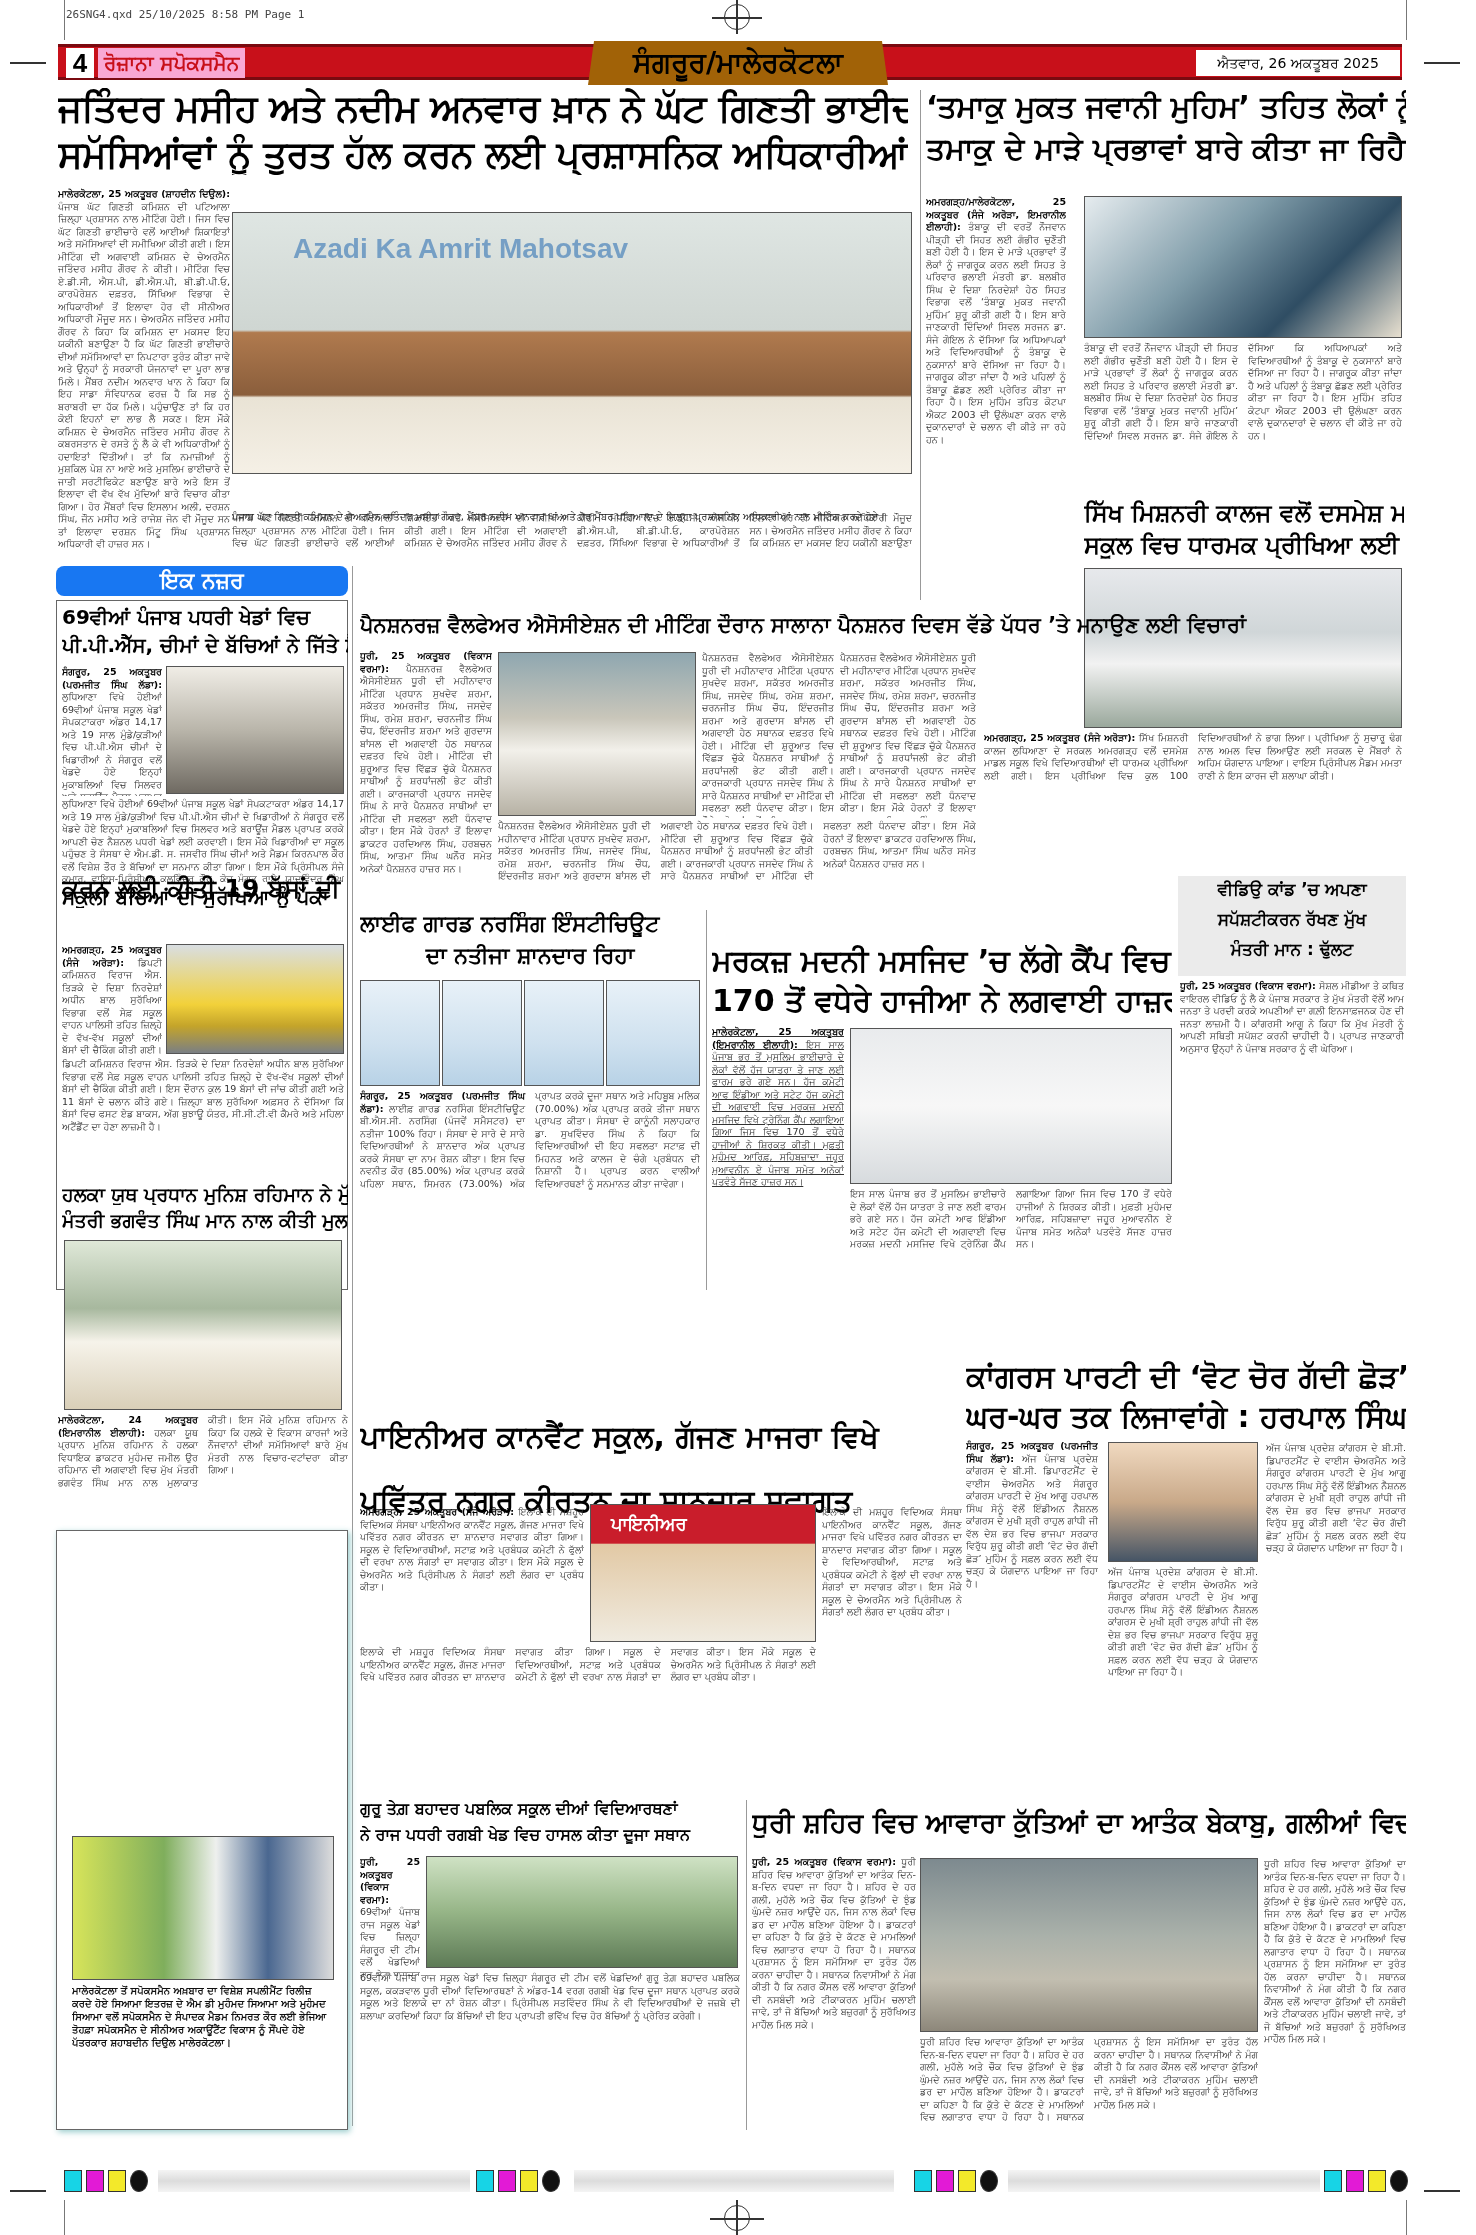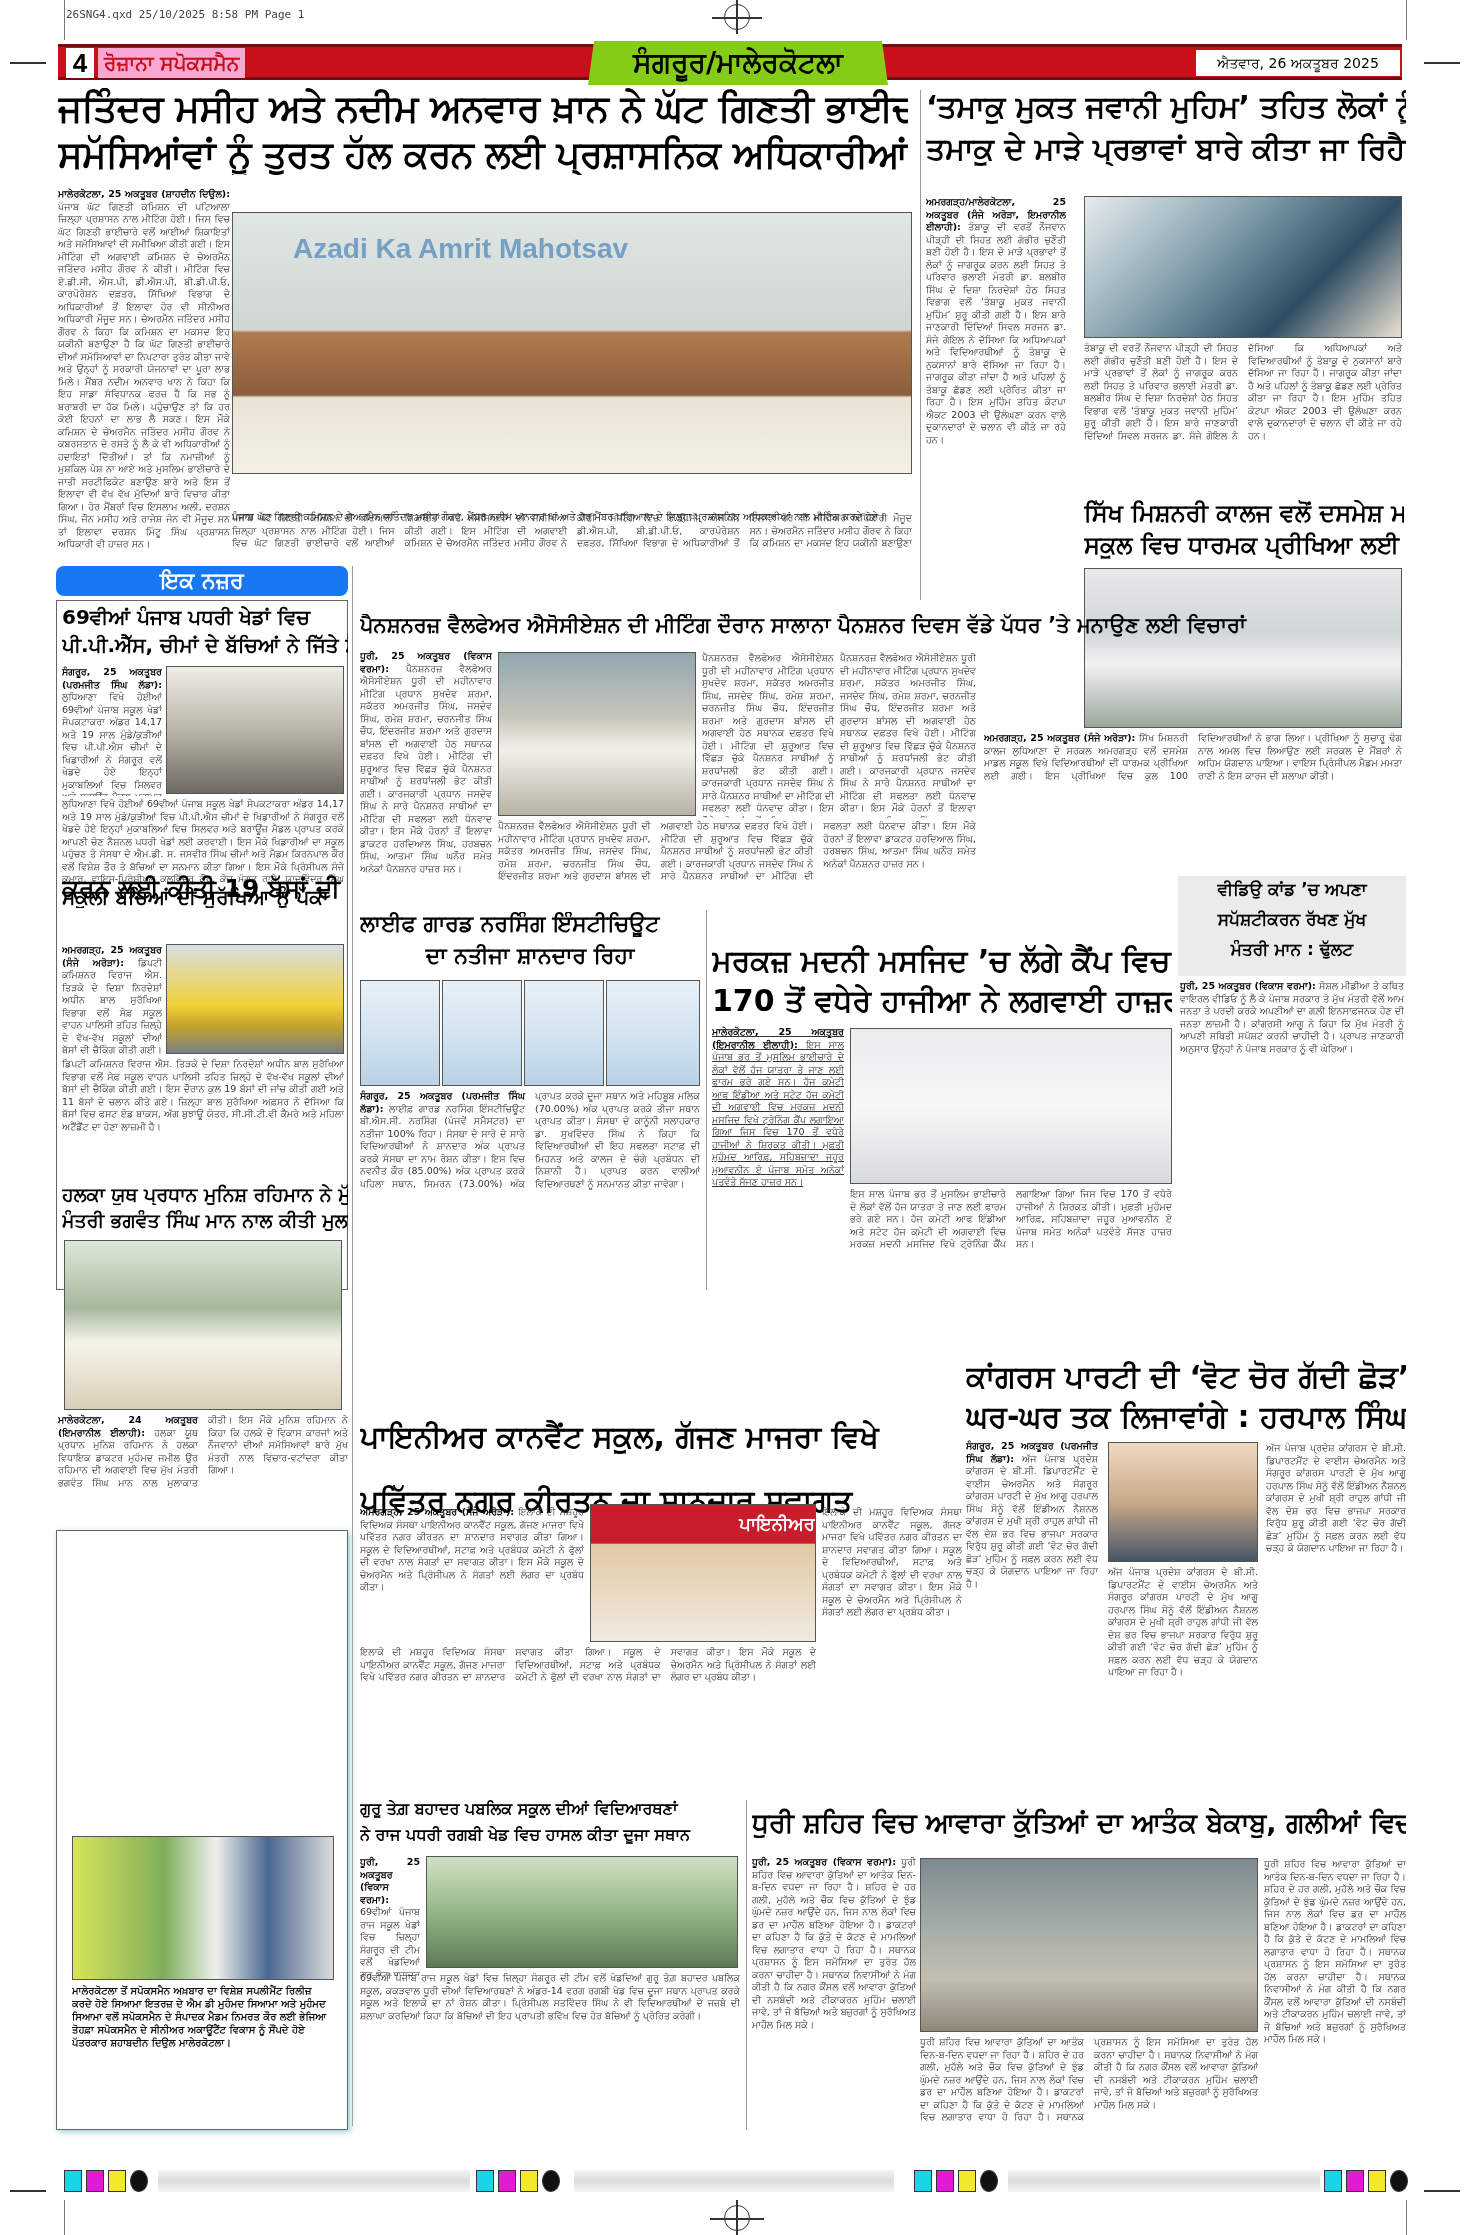--- a/index.html
+++ b/index.html
@@ -9,21 +9,21 @@
   .slug { left: 66px; top: 8px; font-family: "DejaVu Sans Mono", monospace; font-size: 11px; color: #444; }
   .regmark { width: 26px; height: 26px; border: 1.5px solid #333; border-radius: 50%; }
   .regline-h { height: 1.5px; background: #333; }
   .regline-v { width: 1.5px; background: #333; }
   .crop-v { width: 1px; background: #777; }
 
   
   .masthead { left: 58px; top: 44px; width: 1344px; height: 36px; background: #c8101a; border-top: 3px solid #7a0a10; border-bottom: 3px solid #7a0a10; }
   .page-no { left: 66px; top: 48px; width: 28px; height: 30px; background: #fff; color: #000; font: bold 26px "Liberation Sans", sans-serif; text-align: center; line-height: 30px; }
   .paper-name { left: 98px; top: 48px; height: 30px; padding: 0 6px; background: #f9a8d4; color: #c8101a; font: bold 20px "DejaVu Sans", sans-serif; line-height: 30px; }
-  .section-name { left: 588px; top: 41px; width: 300px; height: 44px; background: #84cc16; color: #000; font: bold 28px "DejaVu Sans", sans-serif; text-align: center; line-height: 44px; clip-path: polygon(2% 0, 98% 0, 100% 100%, 0 100%); }
+  .section-name { left: 588px; top: 41px; width: 300px; height: 44px; background: #a16207; color: #000; font: bold 28px "DejaVu Sans", sans-serif; text-align: center; line-height: 44px; clip-path: polygon(2% 0, 98% 0, 100% 100%, 0 100%); }
   .date-box { left: 1196px; top: 50px; width: 204px; height: 26px; background: #fff; color: #000; font-size: 14px; text-align: center; line-height: 26px; }
 
   
   .hl { font-family: "DejaVu Sans", sans-serif; font-weight: bold; color: #000; line-height: 1.12; white-space: nowrap; overflow: hidden; }
   .hl-xl { font-size: 37px; letter-spacing: -0.5px; }
   .hl-l { font-size: 30px; }
   .hl-m { font-size: 24px; }
 
   .body-text { font-size: 9.5px; line-height: 12.5px; color: #333; text-align: justify; overflow: hidden; }
   .dateline { font-weight: bold; color: #000; }
@@ -50,21 +50,21 @@
   .ph-street { background: linear-gradient(180deg, #8fa7b0 0%, #c9c6ba 40%, #f2f0ea 60%, #b7b2a5 100%); }
   .ph-bus { background: linear-gradient(180deg, #d9dee2 0%, #f2d13a 55%, #c4a42a 75%, #7a7f84 100%); }
   .ph-portrait { background: linear-gradient(180deg, #e8f1f8 0%, #cfe1ef 60%, #b8d2e6 100%); }
   .ph-cm { background: linear-gradient(180deg, #dfe8d8 0%, #a7b89e 40%, #f6f3ea 60%, #d9cfb8 100%); }
   .ph-pioneer { background: linear-gradient(180deg, #c91d2b 0%, #c91d2b 28%, #e2c9a5 29%, #f0ebe0 100%); }
   .ph-masjid { background: linear-gradient(180deg, #e9ebed 0%, #f7f7f7 50%, #d7dbde 100%); }
   .ph-congress { background: linear-gradient(180deg, #f0d9c0 0%, #c9a989 50%, #465566 100%); }
   .ph-sports { background: linear-gradient(180deg, #cfe2c4 0%, #96b587 50%, #5d7a56 100%); }
   .ph-dogs { background: linear-gradient(180deg, #7d8a8f 0%, #aab1aa 45%, #c2beb0 70%, #8d877a 100%); }
   .ph-spokesman { background: linear-gradient(90deg, #d7e45a 0%, #7fae5c 35%, #eef0ee 55%, #4a6790 75%, #dcdcdc 100%); }
-  .pioneer-sign { color: #fff; font: bold 18px "DejaVu Sans", sans-serif; text-align: right; }
+  .pioneer-sign { color: #fff; font: bold 18px "DejaVu Sans", sans-serif; text-align: left; padding-left: 20px; }
   .azadi { color: #5d8fbf; font: bold 28px "Liberation Sans", sans-serif; opacity: .8; }
 </style>
 </head>
 <body>
 
 <div class="abs slug">26SNG4.qxd  25/10/2025  8:58 PM  Page 1</div>
 <div class="abs crop-v" style="left:64px;top:0;height:40px;"></div>
 <div class="abs crop-v" style="left:1406px;top:0;height:40px;"></div>
 <div class="abs regmark" style="left:724px;top:4px;"></div>
 <div class="abs regline-h" style="left:712px;top:17px;width:50px;"></div>

